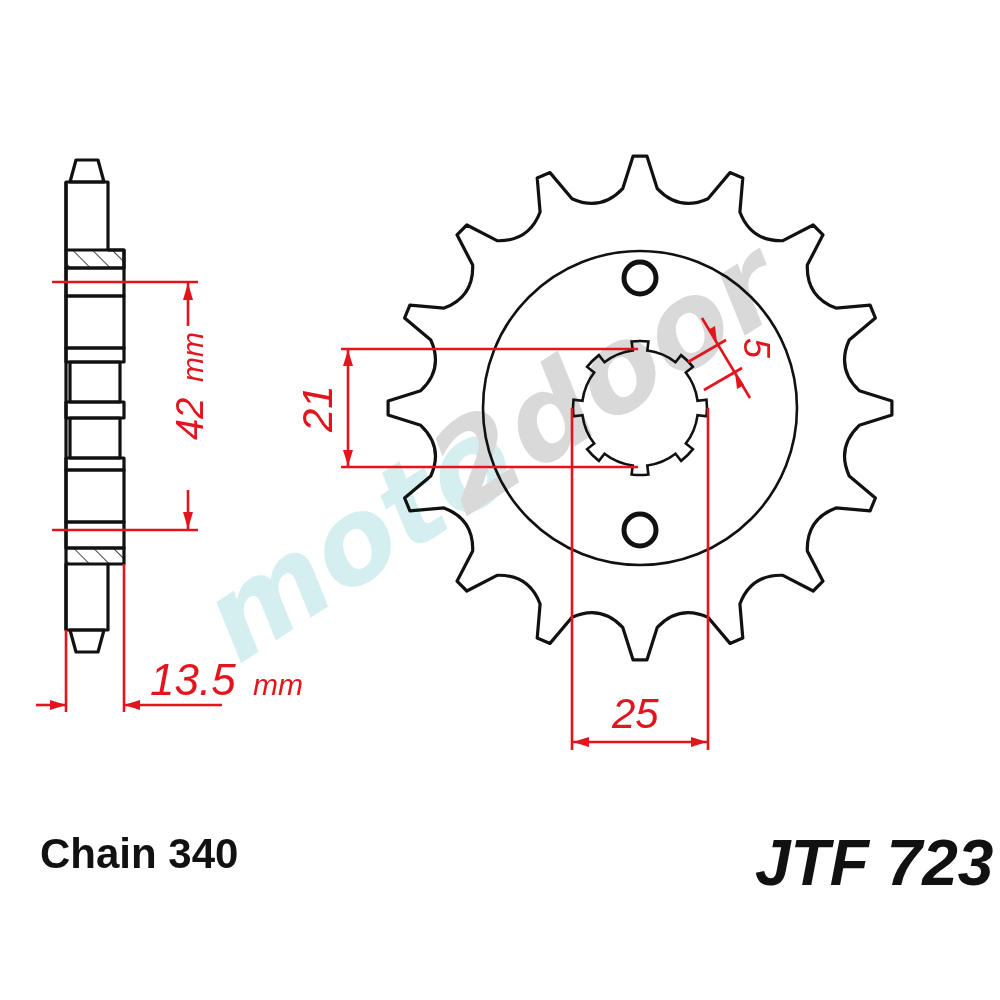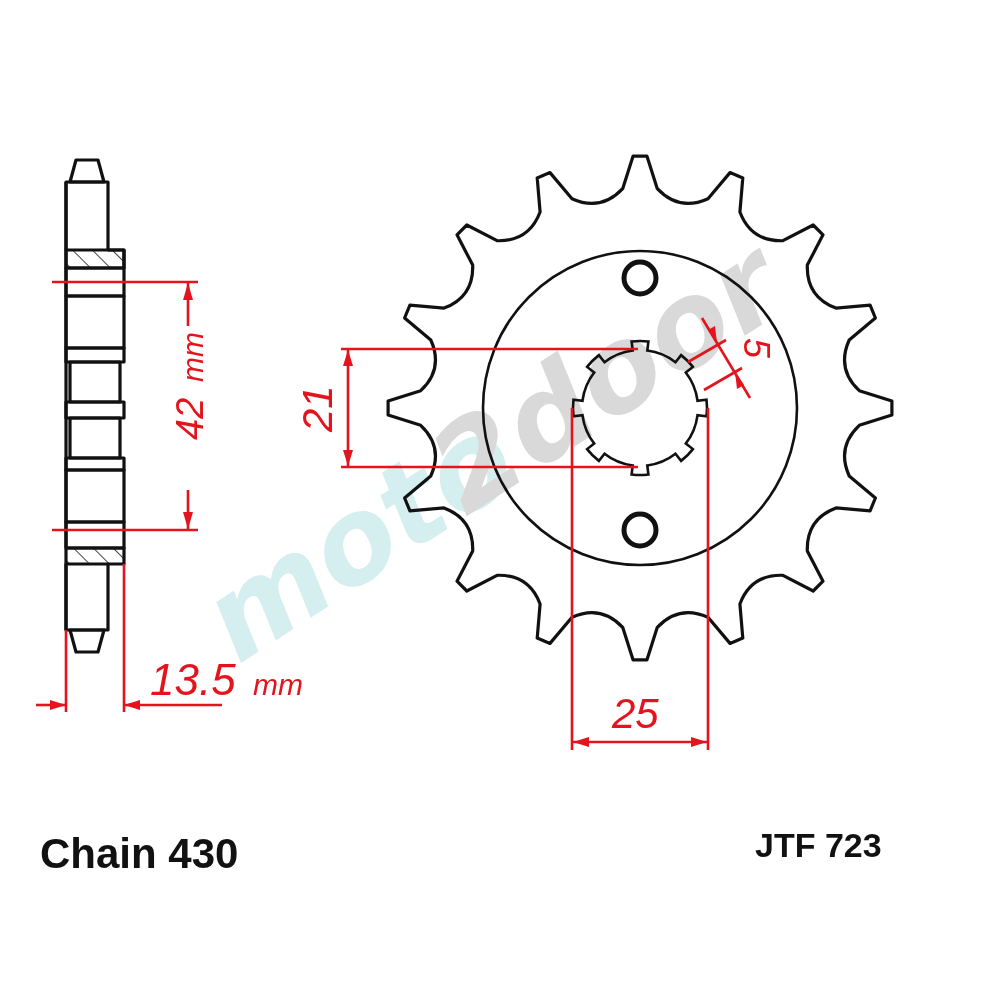--- a/index.html
+++ b/index.html
@@ -8,21 +8,21 @@
     .outline { fill: none; stroke: #111111; stroke-width: 3.2; stroke-linejoin: round; }
     .thin { fill: none; stroke: #111111; stroke-width: 2.6; }
     .hatch { stroke: #111111; stroke-width: 1.6; }
     .dim { stroke: #e3141d; stroke-width: 2.6; fill: none; }
     .arrow { fill: #e3141d; stroke: none; }
     .dimtext { fill: #e3141d; font-family: "Liberation Sans", sans-serif; font-style: italic; }
     .wm-moto { fill: #d5eef0; font-family: "DejaVu Sans", sans-serif; font-weight: bold; font-style: italic; }
     .wm-door { fill: #d9d9d9; font-family: "DejaVu Sans", sans-serif; font-weight: bold; font-style: italic; }
     .label { position: absolute; font-family: "Liberation Sans", sans-serif; font-weight: bold; color: #111111; }
     .chain-label { left: 40px; top: 830px; font-size: 42px; }
-    .part-label { left: 755px; top: 826px; font-size: 34px; }
+    .part-label { left: 755px; top: 826px; font-size: 64px; font-style: italic; }
   </style>
 </head>
 <body>
 
 <svg width="1000" height="1000" viewBox="0 0 1000 1000" xmlns="http://www.w3.org/2000/svg">
   <defs>
     <pattern id="hatchPat" patternUnits="userSpaceOnUse" width="14" height="14" patternTransform="rotate(-45)">
       <line x1="0" y1="0" x2="0" y2="14" class="hatch"></line>
     </pattern>
   </defs>
@@ -115,14 +115,14 @@
   <g>
     <line class="dim" x1="688" y1="362" x2="726" y2="340"></line>
     <line class="dim" x1="704" y1="390" x2="742" y2="368"></line>
     <line class="dim" x1="702" y1="318" x2="750" y2="398"></line>
     <polygon class="arrow" points="717,343 708,330 715,326"></polygon>
     <polygon class="arrow" points="735,372 744,385 737,389"></polygon>
     <text class="dimtext" font-size="36" font-style="normal" transform="translate(744,338) rotate(90)">5</text>
   </g>
 </svg>
 
-<div class="label chain-label">Chain 430</div>
+<div class="label chain-label">Chain 340</div>
 <div class="label part-label">JTF 723</div>
 
 </body></html>

